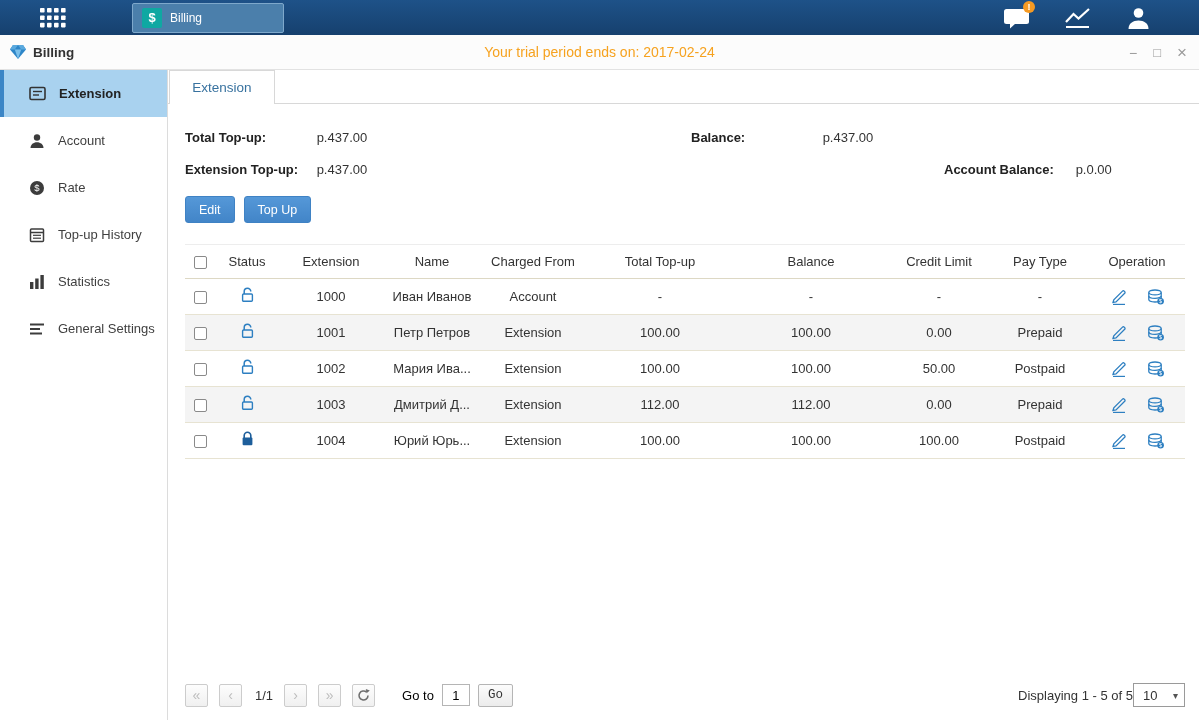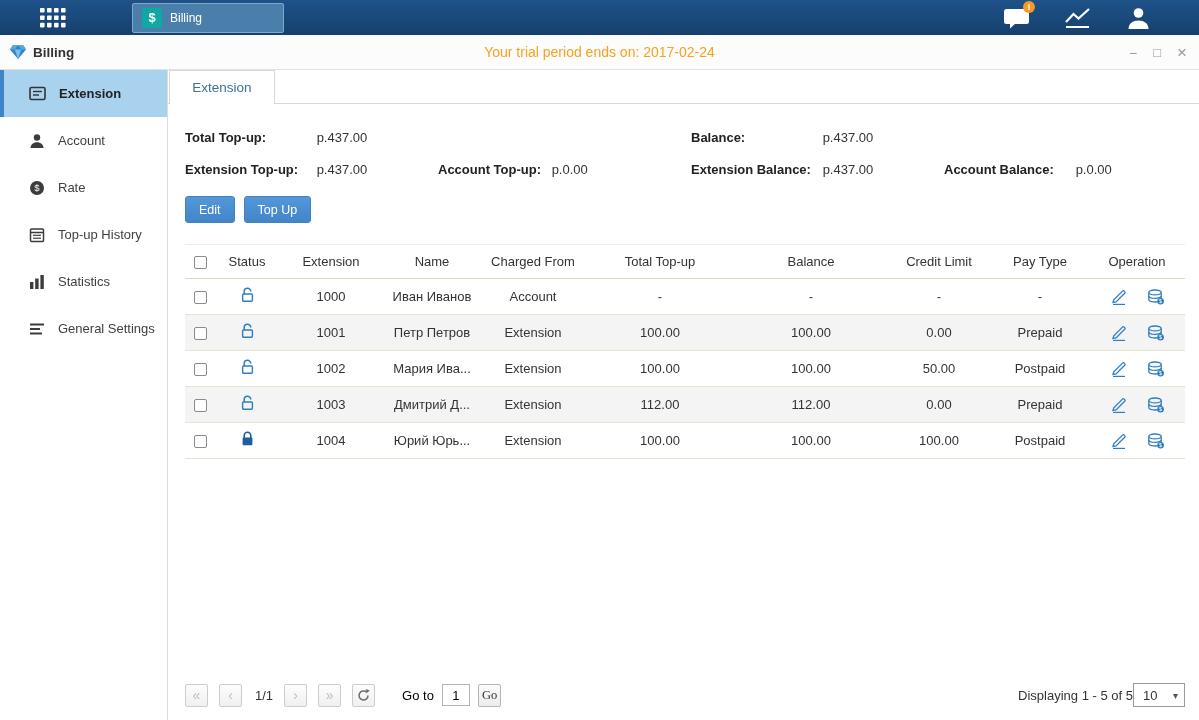--- a/index.html
+++ b/index.html
@@ -84,23 +84,23 @@
   .pagebar { position:absolute; bottom:0; left:0; right:0; height:50px; display:flex;
              align-items:center; padding:0 14px 0 17px; background:#fff; }
   .pg-btn { width:23px; height:23px; border:1px solid #ccc; border-radius:2px;
             background:linear-gradient(#fdfdfd,#f0f0f0); display:flex; align-items:center;
             justify-content:center; color:#bdbdbd; font-size:14px; margin-right:11px;
             cursor:pointer; user-select:none; }
   .pg-indicator { font-size:13px; color:#333; margin:0 11px 0 2px; }
   .goto-label { font-size:13px; margin:0 8px 0 16px; }
   .goto-input { width:28px; height:22px; border:1px solid #b5b5b5; text-align:center;
                 font-size:13px; margin-right:8px; font-family:"Liberation Sans", sans-serif; }
-  .go-btn { height:23px; padding:0 3px; border:1px solid #b5b5b5; border-radius:2px;
+  .go-btn { height:23px; padding:0 9px; border:1px solid #b5b5b5; border-radius:2px;
             background:linear-gradient(#fcfcfc,#ececec); font-size:12.5px; color:#333;
-            cursor:pointer; font-family:Liberation Serif, serif; }
+            cursor:pointer; font-family:Liberation Mono, monospace; }
   .pg-right { margin-left:auto; display:flex; align-items:center; 
               font-size:13px; color:#333; }
   .page-size { width:52px; height:24px; border:1px solid #9a9a9a; background:#fff;
                display:flex; align-items:center; justify-content:space-between;
                padding:0 6px 0 9px; cursor:pointer; }
   .page-size .arrow { font-size:10px; color:#555; }
 </style>
 </head>
 <body>
 
@@ -232,28 +232,20 @@
         <span>p.437.00</span>
       </div>
       <div class="sum-cell pos-r1c3">
         <b>Balance:</b>
         <span>p.437.00</span>
       </div>
       <div class="sum-cell pos-r2c1">
         <b>Extension Top-up:</b>
         <span>p.437.00</span>
       </div>
-      <div class="sum-cell narrow pos-r2c2">
-        <b>Account Top-up:</b>
-        <span>p.0.00</span>
-      </div>
-      <div class="sum-cell pos-r2c3">
-        <b>Extension Balance:</b>
-        <span>p.437.00</span>
-      </div>
       <div class="sum-cell pos-r2c4">
         <b>Account Balance:</b>
         <span>p.0.00</span>
       </div>
     </div>
 
     <div class="actions">
       <button class="btn-primary">Edit</button>
       <button class="btn-primary">Top Up</button>
     </div>

